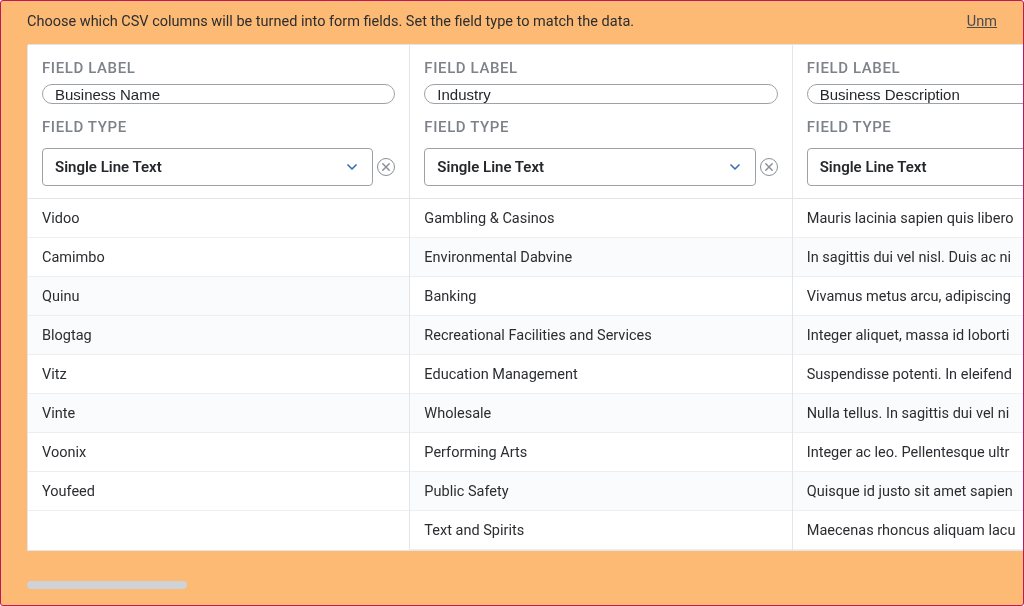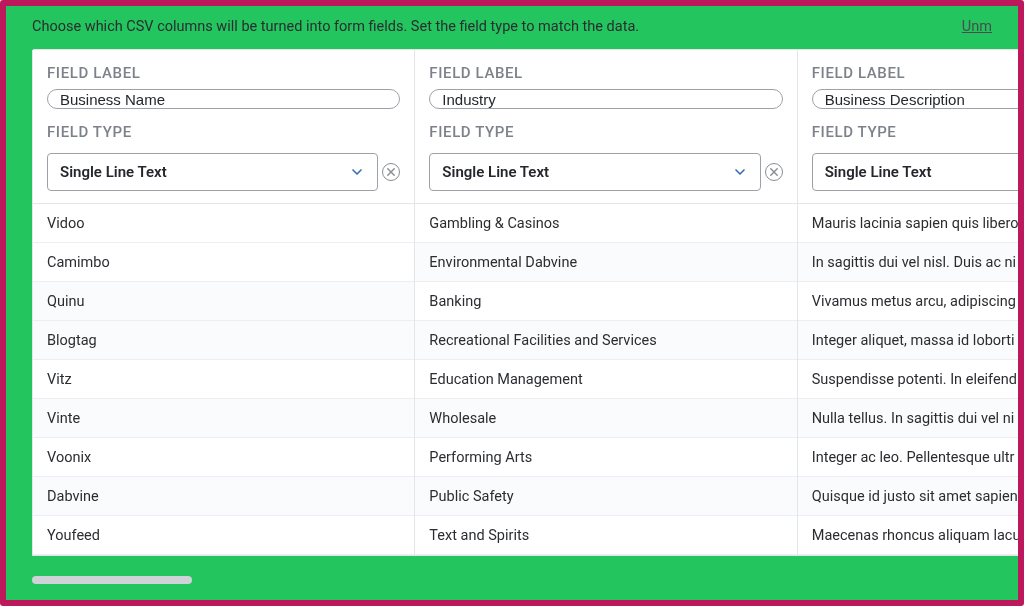--- a/index.html
+++ b/index.html
@@ -1,20 +1,20 @@
 <!DOCTYPE html>
 <html><head>
 <meta charset="utf-8">
 <style>
   * { box-sizing: border-box; margin: 0; padding: 0; }
   html, body { width: 1024px; height: 606px; overflow: hidden; font-family: -apple-system, BlinkMacSystemFont, "Segoe UI", Roboto, sans-serif; }
   .frame {
     width: 1024px; height: 606px;
-    background: #22c55e;
-    border: 6px solid #be185d;
+    background: #fdba74;
+    border: 1px solid #be185d;
     border-radius: 3px;
     position: relative;
     overflow: hidden;
   }
   .topbar {
     display: flex; align-items: center; justify-content: space-between;
     padding: 12px 26px 14px 26px;
   }
   .instructions {
     font-size: 14.5px; color: #2b2d31; font-weight: 400;
@@ -124,21 +124,20 @@
             </div>
           </div>
         </div>
         <div class="data-row">Vidoo</div>
         <div class="data-row">Camimbo</div>
         <div class="data-row alt">Quinu</div>
         <div class="data-row alt">Blogtag</div>
         <div class="data-row">Vitz</div>
         <div class="data-row alt">Vinte</div>
         <div class="data-row">Voonix</div>
-        <div class="data-row alt">Dabvine</div>
         <div class="data-row">Youfeed</div>
       </div>
 
       <div class="col col-1">
         <div class="col-header">
           <div class="small-label">FIELD LABEL</div>
           <input class="text-input" value="Industry" style="">
           <div class="small-label" style="margin-top:14px">FIELD TYPE</div>
           <div class="type-row">
             <div class="type-row-inner">

